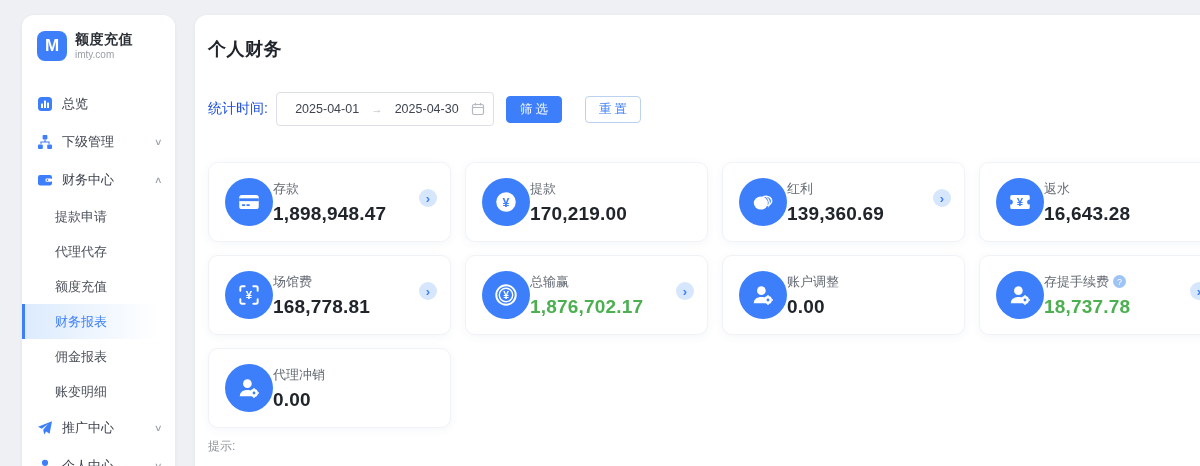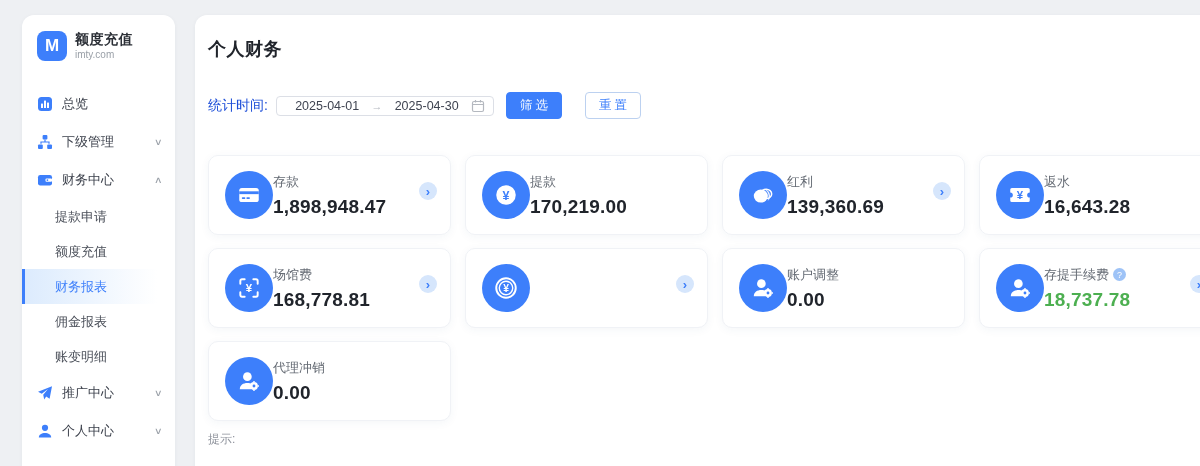--- a/index.html
+++ b/index.html
@@ -50,21 +50,21 @@
   }
 
   
   .main { left:195px; top:15px; width:1040px; height:465px; padding:22px 0 0 13px; overflow:hidden; }
   .page-title { font-size:18px; font-weight:700; color:#20242b; letter-spacing:.5px; }
 
   .filter-row { margin-top:31px; display:flex; align-items:center; }
   .filter-label { font-size:14px; color:#1d4ed8; }
   .date-range {
     margin-left:8px; width:218px; height:20px; border:1px solid #dcdfe6; border-radius:4px;
-    background:#fff; display:flex; align-items:center; padding:2px 8px; font-size:12.5px; color:#3f4451;
+    background:#fff; display:flex; align-items:center; padding:16px 8px; font-size:12.5px; color:#3f4451;
   }
   .date-val { flex:1; text-align:center; }
   .date-sep { color:#b4b8bf; font-size:11px; padding:0 2px; }
   .cal-icon { display:inline-flex; margin-left:2px; }
   .btn {
     height:27px; border-radius:4px; font-size:12.5px; letter-spacing:3px;
     display:inline-flex; align-items:center; justify-content:center;
     padding:0 10px 0 13px; cursor:pointer;
   }
   .btn-primary { margin-left:12px; background:var(--accent); color:#fff; border:1px solid var(--accent); }
@@ -140,20 +140,23 @@
             <rect x="1" y="3" width="14" height="10.5" rx="2.2" fill="#3D7FFB"></rect>
             <rect x="8.5" y="6.4" width="6.5" height="3.4" rx="1" fill="#fff"></rect>
             <circle cx="10.4" cy="8.1" r=".9" fill="#3D7FFB"></circle>
           </svg>
         </span>
     <span class="mi-label">财务中心</span>
     <span class="mi-chevron">∧</span>
   </div>
       <div class="menu-sub">
     <span class="mi-label">提款申请</span>
+  </div>
+      <div class="menu-sub">
+    <span class="mi-label">代理代存</span>
   </div>
       <div class="menu-sub">
     <span class="mi-label">额度充值</span>
   </div>
       <div class="menu-sub active">
     <span class="mi-label">财务报表</span>
   </div>
       <div class="menu-sub">
     <span class="mi-label">佣金报表</span>
   </div>
@@ -289,20 +292,27 @@
     <span class="card-arrow" style="display: inline-flex;">›</span>
   </div>
       <div class="stat-card">
     <span class="card-icon">
           <svg viewBox="0 0 24 24">
             <circle cx="12" cy="12" r="9" fill="none" stroke="#fff" stroke-width="1.8"></circle>
             <circle cx="12" cy="12" r="6.2" fill="none" stroke="#fff" stroke-width="1.3"></circle>
             <text x="12" y="15.8" text-anchor="middle" font-size="9.5" font-weight="bold" fill="#fff">¥</text>
           </svg>
         </span>
+    <div class="card-body">
+      <div class="card-label-row">
+        <span class="card-label">总输赢</span>
+
+      </div>
+      <div class="card-value green">1,876,702.17</div>
+    </div>
     <span class="card-arrow" style="display: inline-flex;">›</span>
   </div>
       <div class="stat-card">
     <span class="card-icon">
           <svg viewBox="0 0 24 24" fill="#fff">
             <circle cx="10.5" cy="8" r="4"></circle>
             <path d="M3.5 19.5c0-3.8 3.2-5.7 7-5.7 1.6 0 3.1.3 4.3 1l-1 4.7z"></path>
             <g transform="translate(16.6,16.6)">
               <circle r="3.6"></circle>
               <circle r="1.3" fill="#3D7FFB"></circle>

